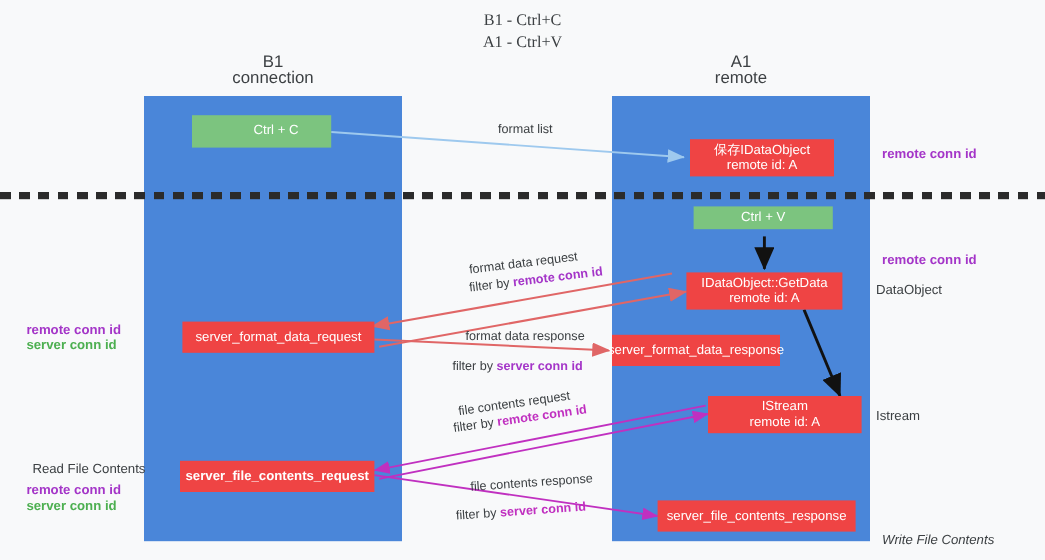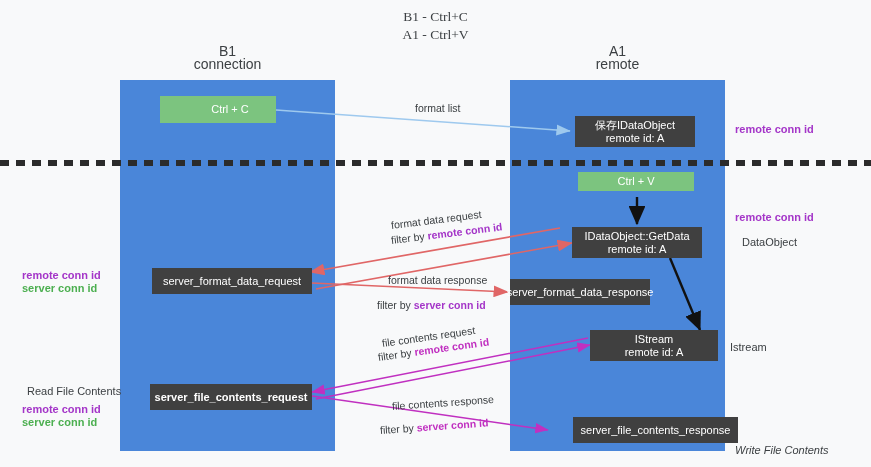--- a/index.html
+++ b/index.html
@@ -63,21 +63,21 @@
     align-items: center;
     justify-content: center;
     text-align: center;
     color: #ffffff;
     font-size: 11px;
     line-height: 13px;
     box-sizing: border-box;
     white-space: pre-line;
   }
   .node.green { background: #7cc47f; }
-  .node.orange { background: #404040; }
+  .node.orange { background: #ef4444; }
 
   .side-label {
     position: absolute;
     font-size: 11px;
     line-height: 13px;
     white-space: pre-line;
   }
   .side-label.purple { color: #a435c8; font-weight: bold; }
   .side-label.dark { color: #3c4043; }
   .side-label.green-t { color: #4caf50; font-weight: bold; }
@@ -163,27 +163,27 @@
 
   <div class="node orange" id="n-sfdreq" style="left:152px; top:268px; width:160px; height:26px;">server_format_data_request</div>
 
   <div class="node orange" id="n-sfdres" style="left:510px; top:279px; width:140px; height:26px;">server_format_data_response</div>
 
   <div class="node orange" id="n-istream" style="left:590px; top:330px; width:128px; height:31px;">IStream
 remote id: A</div>
 
   <div class="node orange" id="n-sfcreq" style="left:150px; top:384px; width:162px; height:26px;font-weight:bold;">server_file_contents_request</div>
 
-  <div class="node orange" id="n-sfcres" style="left:548px; top:417px; width:165px; height:26px;margin-left:25px;">server_file_contents_response</div>
+  <div class="node orange" id="n-sfcres" style="left:548px; top:417px; width:165px; height:26px;">server_file_contents_response</div>
 
   <div class="side-label purple" style="left:735px; top:123px;">remote conn id</div>
 
   <div class="side-label purple" style="left:735px; top:211px;">remote conn id</div>
 
-  <div class="side-label dark" style="left:730px; top:236px;margin-left:12px;">DataObject</div>
+  <div class="side-label dark" style="left:730px; top:236px;">DataObject</div>
 
   <div class="side-label dark" style="left:730px; top:341px;">Istream</div>
 
   <div class="side-label dark" style="left:735px; top:444px;font-style:italic;">Write File Contents</div>
 
   <div class="side-label purple" style="left:22px; top:269px;">remote conn id</div>
 
   <div class="side-label green-t" style="left:22px; top:282px;">server conn id</div>
 
   <div class="side-label dark" style="left:27px; top:385px;">Read File Contents</div>

